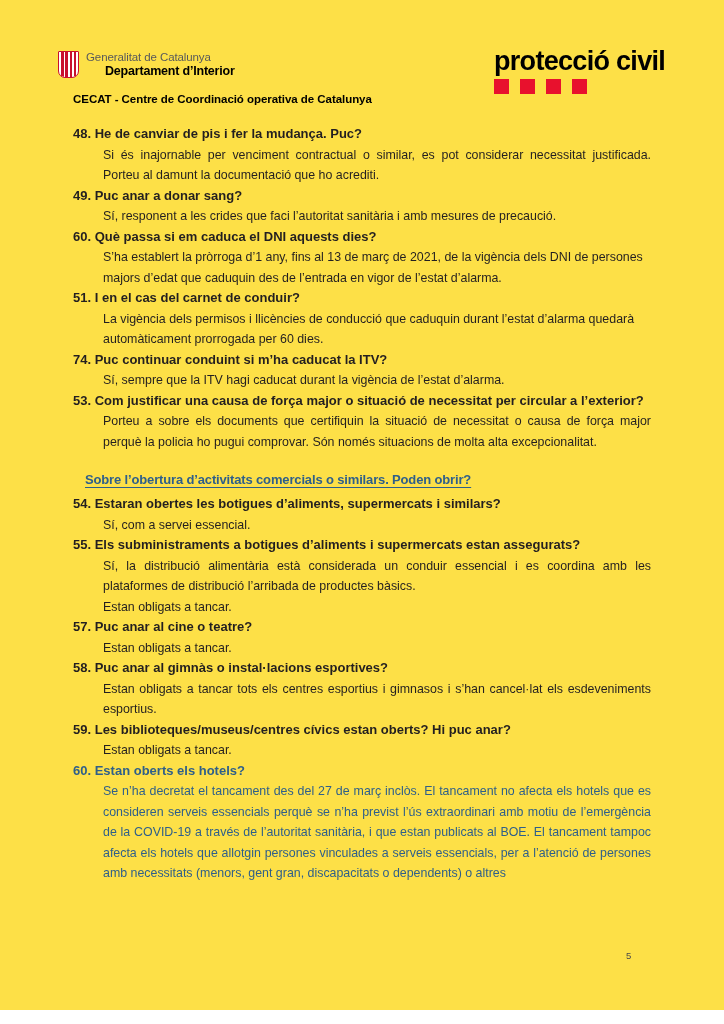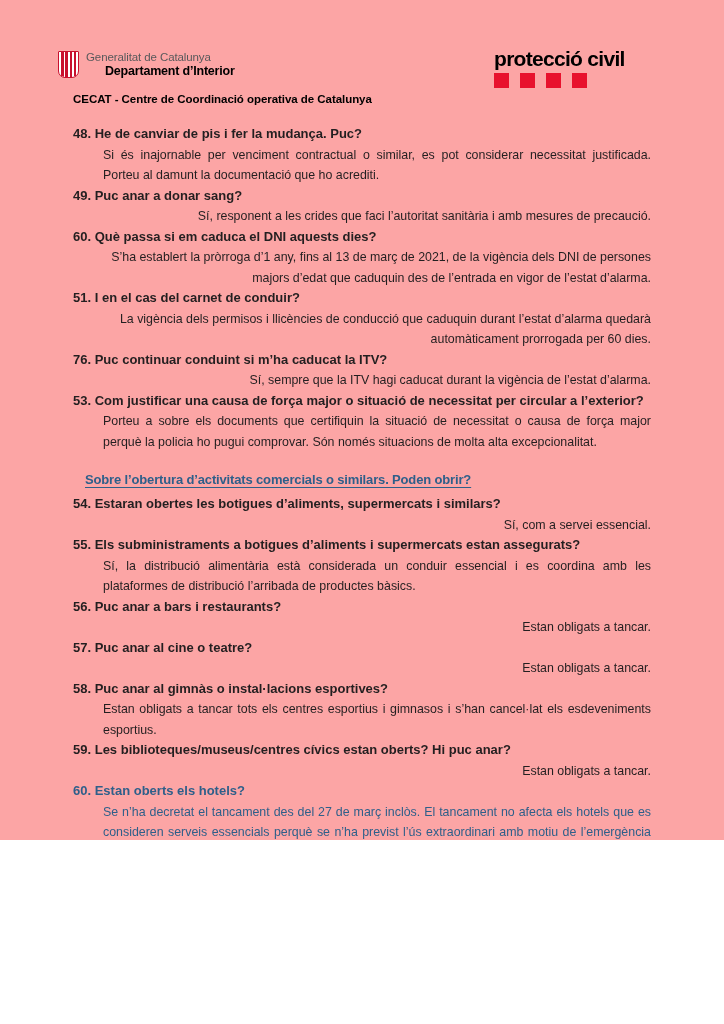--- a/index.html
+++ b/index.html
@@ -3,22 +3,22 @@
 <meta charset="utf-8">
 <style>
   html, body {
     margin: 0;
     padding: 0;
     background: #ffffff;
   }
   .page {
     position: relative;
     width: 724px;
-    height: 840px;
-    background: #fca5a5;
+    height: 1010px;
+    background: #fde047;
     font-family: "Liberation Sans", sans-serif;
     overflow: hidden;
     box-sizing: border-box;
   }
 
   
   .header {
     position: absolute;
     left: 0;
     top: 45px;
@@ -70,21 +70,21 @@
     white-space: nowrap;
     padding-left: 19px;
   }
 
   .pc-logo {
     position: absolute;
     left: 494px;
     top: 3px;
   }
   .pc-title {
-    font-size: 21px;
+    font-size: 27px;
     font-weight: bold;
     color: #000000;
     letter-spacing: -0.7px;
     line-height: 1;
     white-space: nowrap;
   }
   .pc-squares {
     margin-top: 4px;
     display: flex;
     gap: 11px;
@@ -117,21 +117,21 @@
   }
 
   .para {
     margin: 0 0 0 30px;
     font-size: 12.4px;
     line-height: 20.5px;
     text-align: justify;
     text-justify: inter-word;
     color: #231f20;
   }
-  .para.na { text-align: right; }
+  .para.na { text-align: left; }
 
   .qitem {
     margin: 0;
     padding-left: 22px;
     text-indent: -22px;
     font-size: 13px;
     font-weight: bold;
     line-height: 20.5px;
     color: #231f20;
   }
@@ -210,21 +210,21 @@
     </p>
     <p class="para na">S’ha establert la pròrroga d’1 any, fins al 13 de març de 2021, de la vigència dels DNI de persones majors d’edat que caduquin des de l’entrada en vigor de l’estat d’alarma.</p>
 
     <p class="qitem">
       <span>51.</span>
       <span>I en el cas del carnet de conduir?</span>
     </p>
     <p class="para na">La vigència dels permisos i llicències de conducció que caduquin durant l’estat d’alarma quedarà automàticament prorrogada per 60 dies.</p>
 
     <p class="qitem">
-      <span>76.</span>
+      <span>74.</span>
       <span>Puc continuar conduint si m’ha caducat la ITV?</span>
     </p>
     <p class="para na">Sí, sempre que la ITV hagi caducat durant la vigència de l’estat d’alarma.</p>
 
     <p class="qitem">
       <span>53.</span>
       <span>Com justificar una causa de força major o situació de necessitat per circular a l’exterior?</span>
     </p>
     <p class="para">Porteu a sobre els documents que certifiquin la situació de necessitat o causa de força major perquè la policia ho pugui comprovar. Són només situacions de molta alta excepcionalitat.</p>
 
@@ -235,24 +235,20 @@
       <span>Estaran obertes les botigues d’aliments, supermercats i similars?</span>
     </p>
     <p class="para na">Sí, com a servei essencial.</p>
 
     <p class="qitem">
       <span>55.</span>
       <span>Els subministraments a botigues d’aliments i supermercats estan assegurats?</span>
     </p>
     <p class="para">Sí, la distribució alimentària està considerada un conduir essencial i es coordina amb les plataformes de distribució l’arribada de productes bàsics.</p>
 
-    <p class="qitem">
-      <span>56.</span>
-      <span>Puc anar a bars i restaurants?</span>
-    </p>
     <p class="para na">Estan obligats a tancar.</p>
 
     <p class="qitem">
       <span>57.</span>
       <span>Puc anar al cine o teatre?</span>
     </p>
     <p class="para na">Estan obligats a tancar.</p>
 
     <p class="qitem">
       <span>58.</span>

